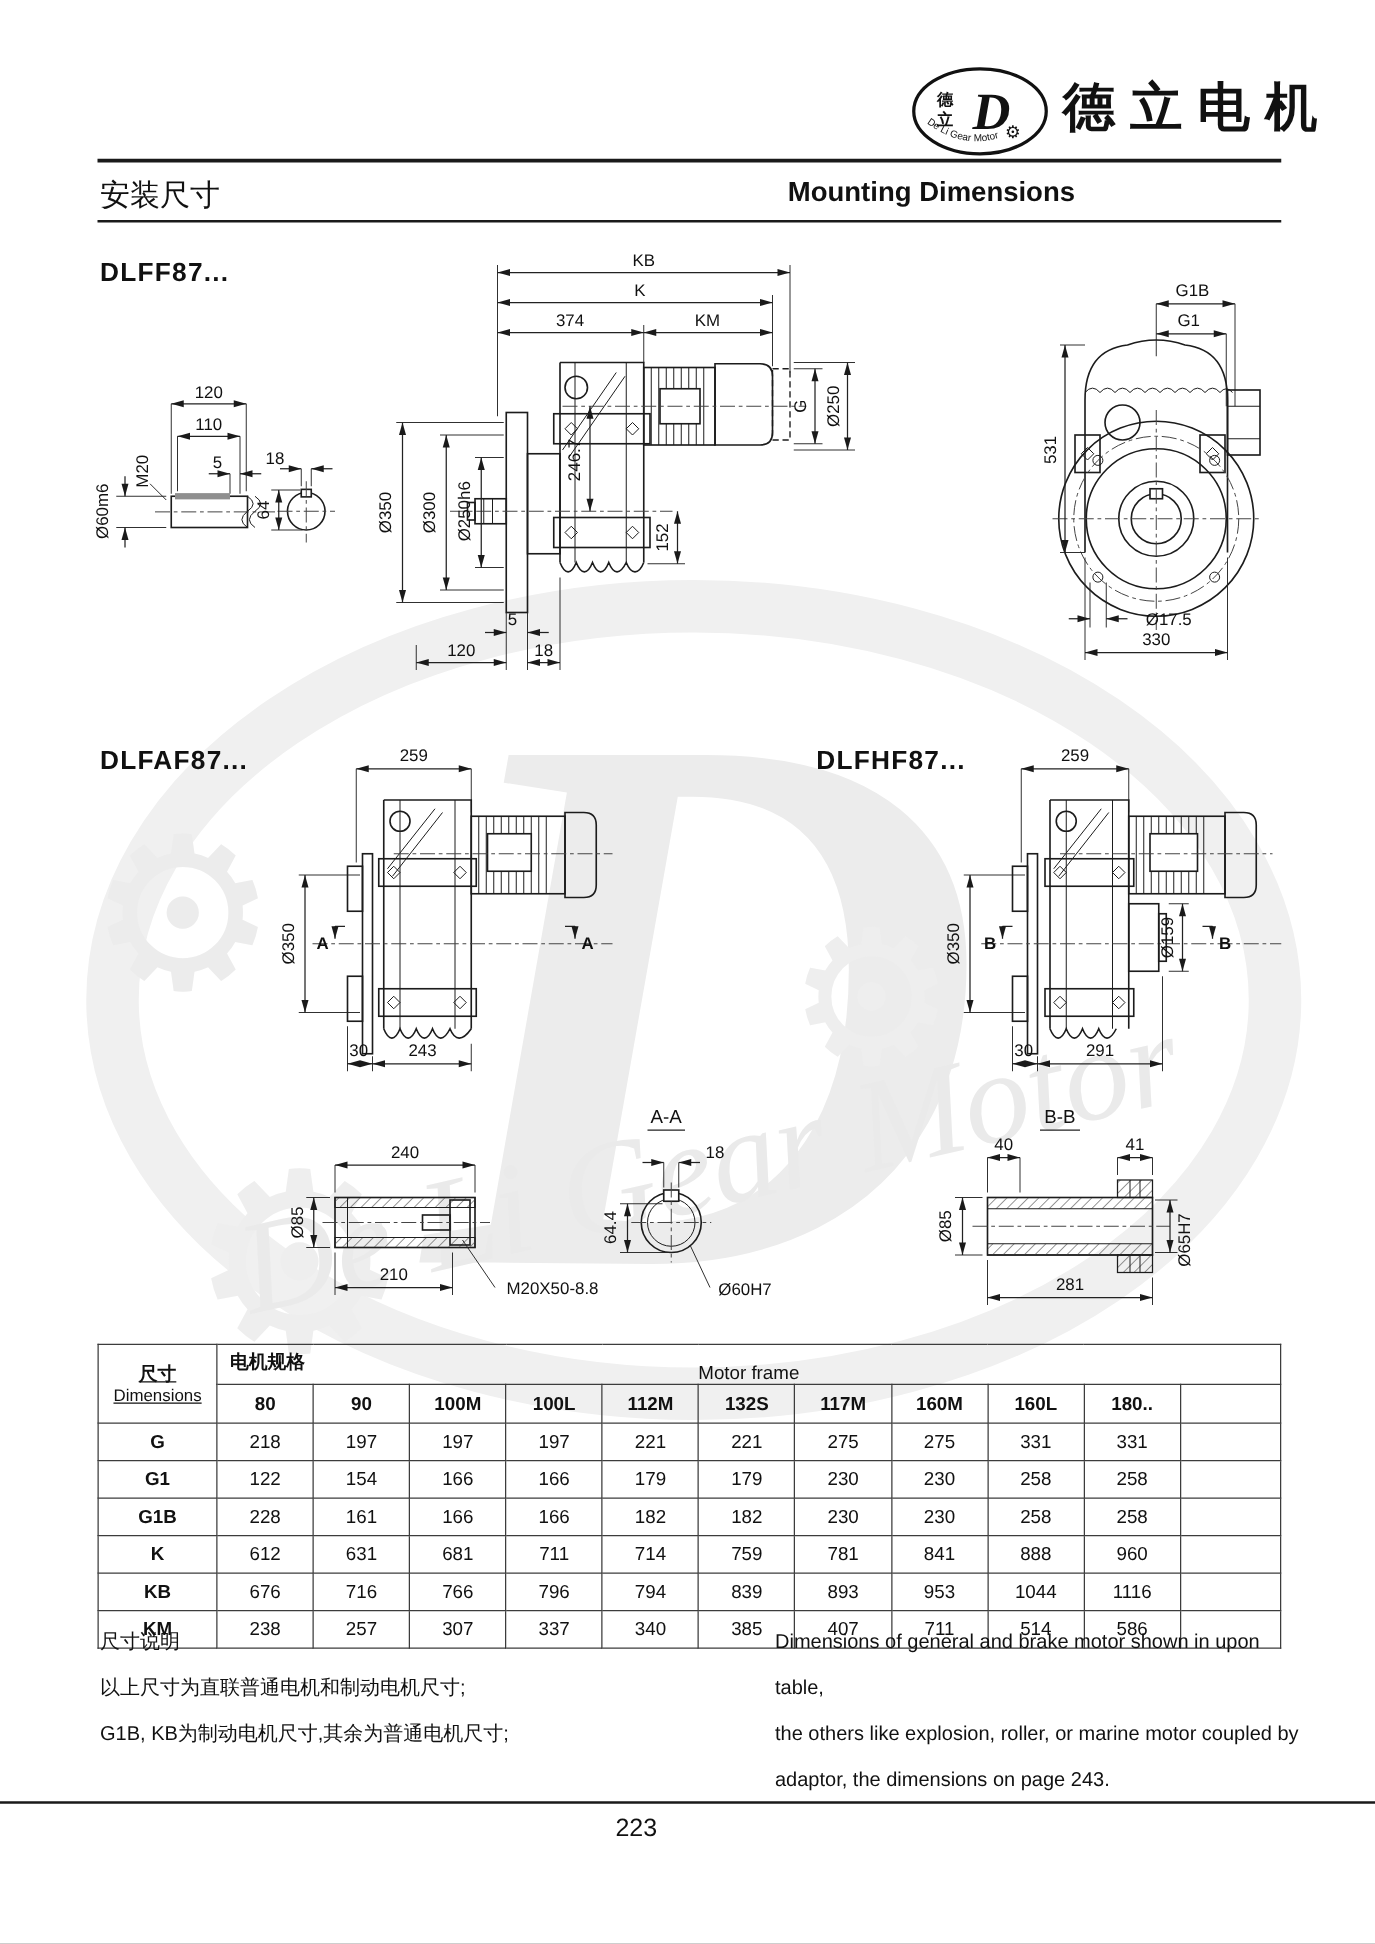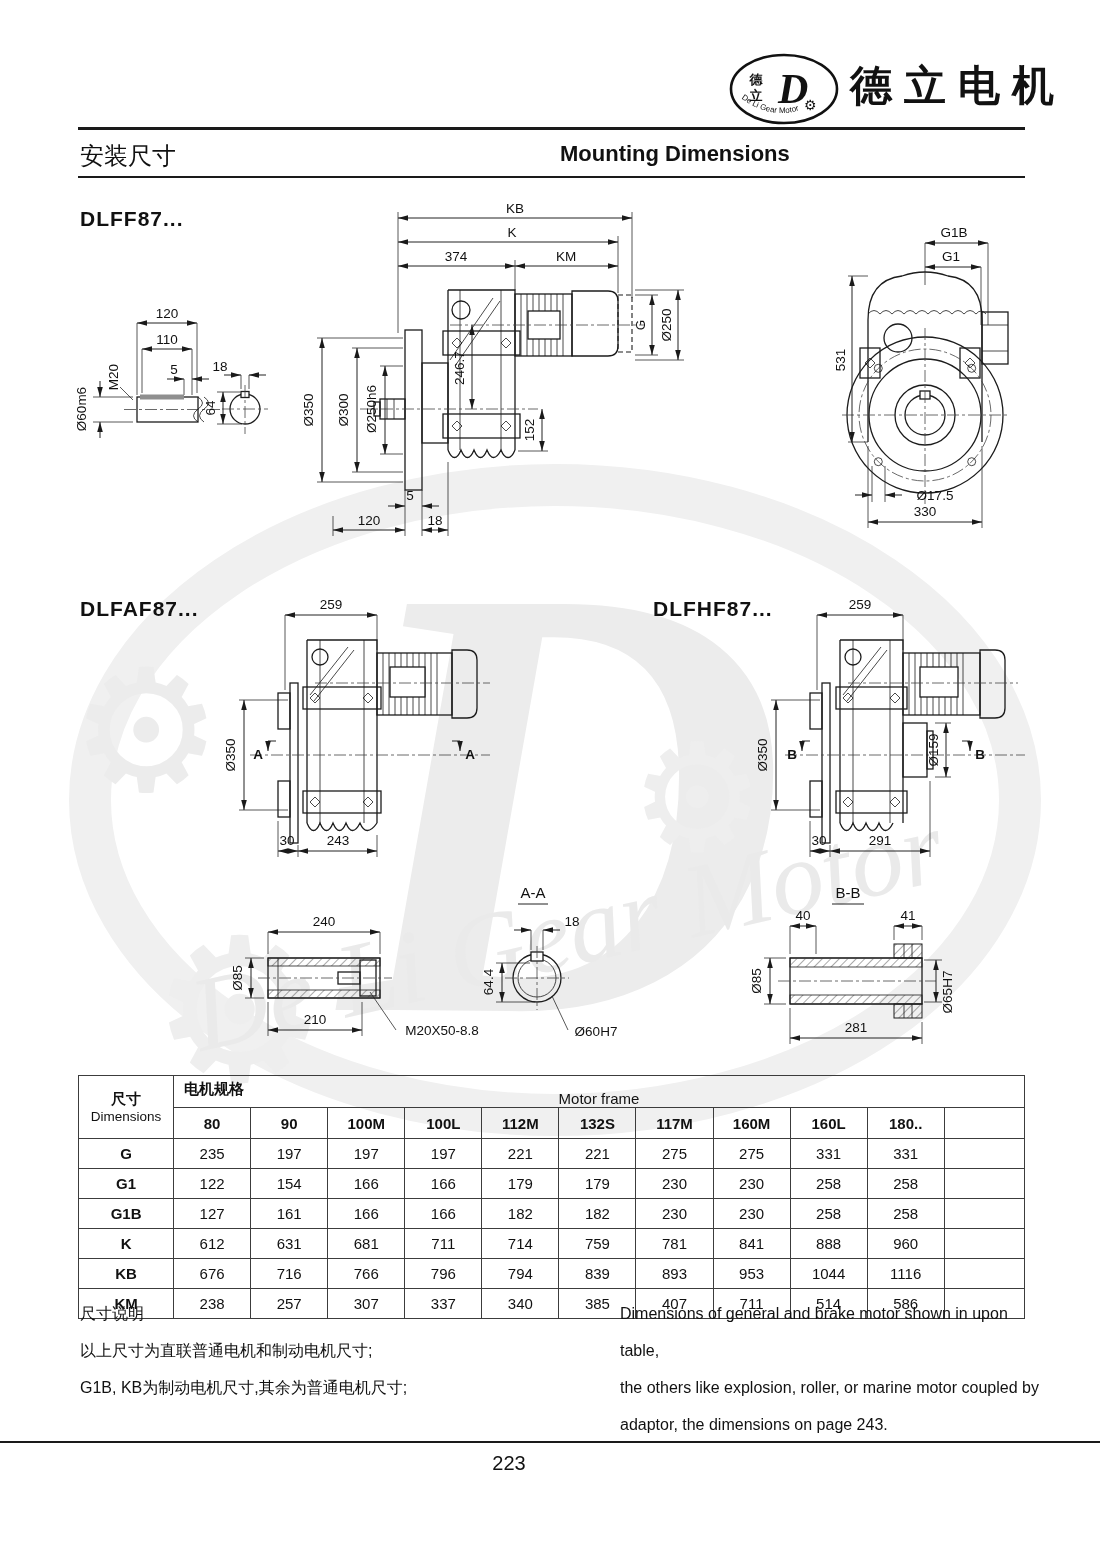--- a/index.html
+++ b/index.html
@@ -16,26 +16,26 @@
   .e{stroke:#222;stroke-width:.75;fill:none;}
   .cl{stroke:#444;stroke-width:.8;fill:none;stroke-dasharray:12 3 3 3;}
   .dsh{stroke:#1c1c1c;stroke-width:1.1;fill:none;stroke-dasharray:5 3;}
   .wf{fill:#fff;}
   .t{font:13.5px "Liberation Sans",sans-serif;fill:#111;text-anchor:middle;}
   .tb{font-weight:bold;}
   
   .brand{font-family:"DejaVu Serif",serif;font-weight:bold;font-size:42px;letter-spacing:12px;}
   .rule{background:#1a1a1a;}
   .titlecn{font-size:24px;text-align:center;}
-  .titleen{font-size:22px;font-weight:bold;text-align:left;width:300px;}
+  .titleen{font-size:22px;font-weight:bold;text-align:right;width:300px;}
   .mlabel{font-size:21px;font-weight:bold;letter-spacing:1px;text-align:right;}
   
   table.dim{border-collapse:collapse;table-layout:fixed;width:947px;font-size:15px;}
   table.dim th,table.dim td{border:1.6px solid #3c3c3c;text-align:center;height:29px;padding:0;}
-  table.dim .hdrcell{height:62px;}
+  table.dim .hdrcell{height:62px;text-decoration:underline;}
   .hd2{font-size:13.5px;font-weight:normal;}
   .mergehdr{position:relative;}
   .spec{position:absolute;left:10px;top:4px;font-weight:bold;}
   .frame{display:block;font-weight:normal;margin-top:13px;}
   table.dim .rl{font-weight:bold;}
   
   .notes{font-size:16px;line-height:37px;}
   .noteshead{font-weight:bold;}
   .pageno{font-size:20px;width:1018px;text-align:center;}
 </style>
@@ -511,21 +511,21 @@
             <th>117M</th>
             <th>160M</th>
             <th>160L</th>
             <th>180..</th>
             <th></th>
           </tr>
       </thead>
       <tbody>
           <tr>
             <td class="rl">G</td>
-            <td>235</td>
+            <td>218</td>
             <td>197</td>
             <td>197</td>
             <td>197</td>
             <td>221</td>
             <td>221</td>
             <td>275</td>
             <td>275</td>
             <td>331</td>
             <td>331</td>
             <td></td>
@@ -539,21 +539,21 @@
             <td>179</td>
             <td>179</td>
             <td>230</td>
             <td>230</td>
             <td>258</td>
             <td>258</td>
             <td></td>
           </tr>
           <tr>
             <td class="rl">G1B</td>
-            <td>127</td>
+            <td>228</td>
             <td>161</td>
             <td>166</td>
             <td>166</td>
             <td>182</td>
             <td>182</td>
             <td>230</td>
             <td>230</td>
             <td>258</td>
             <td>258</td>
             <td></td>

